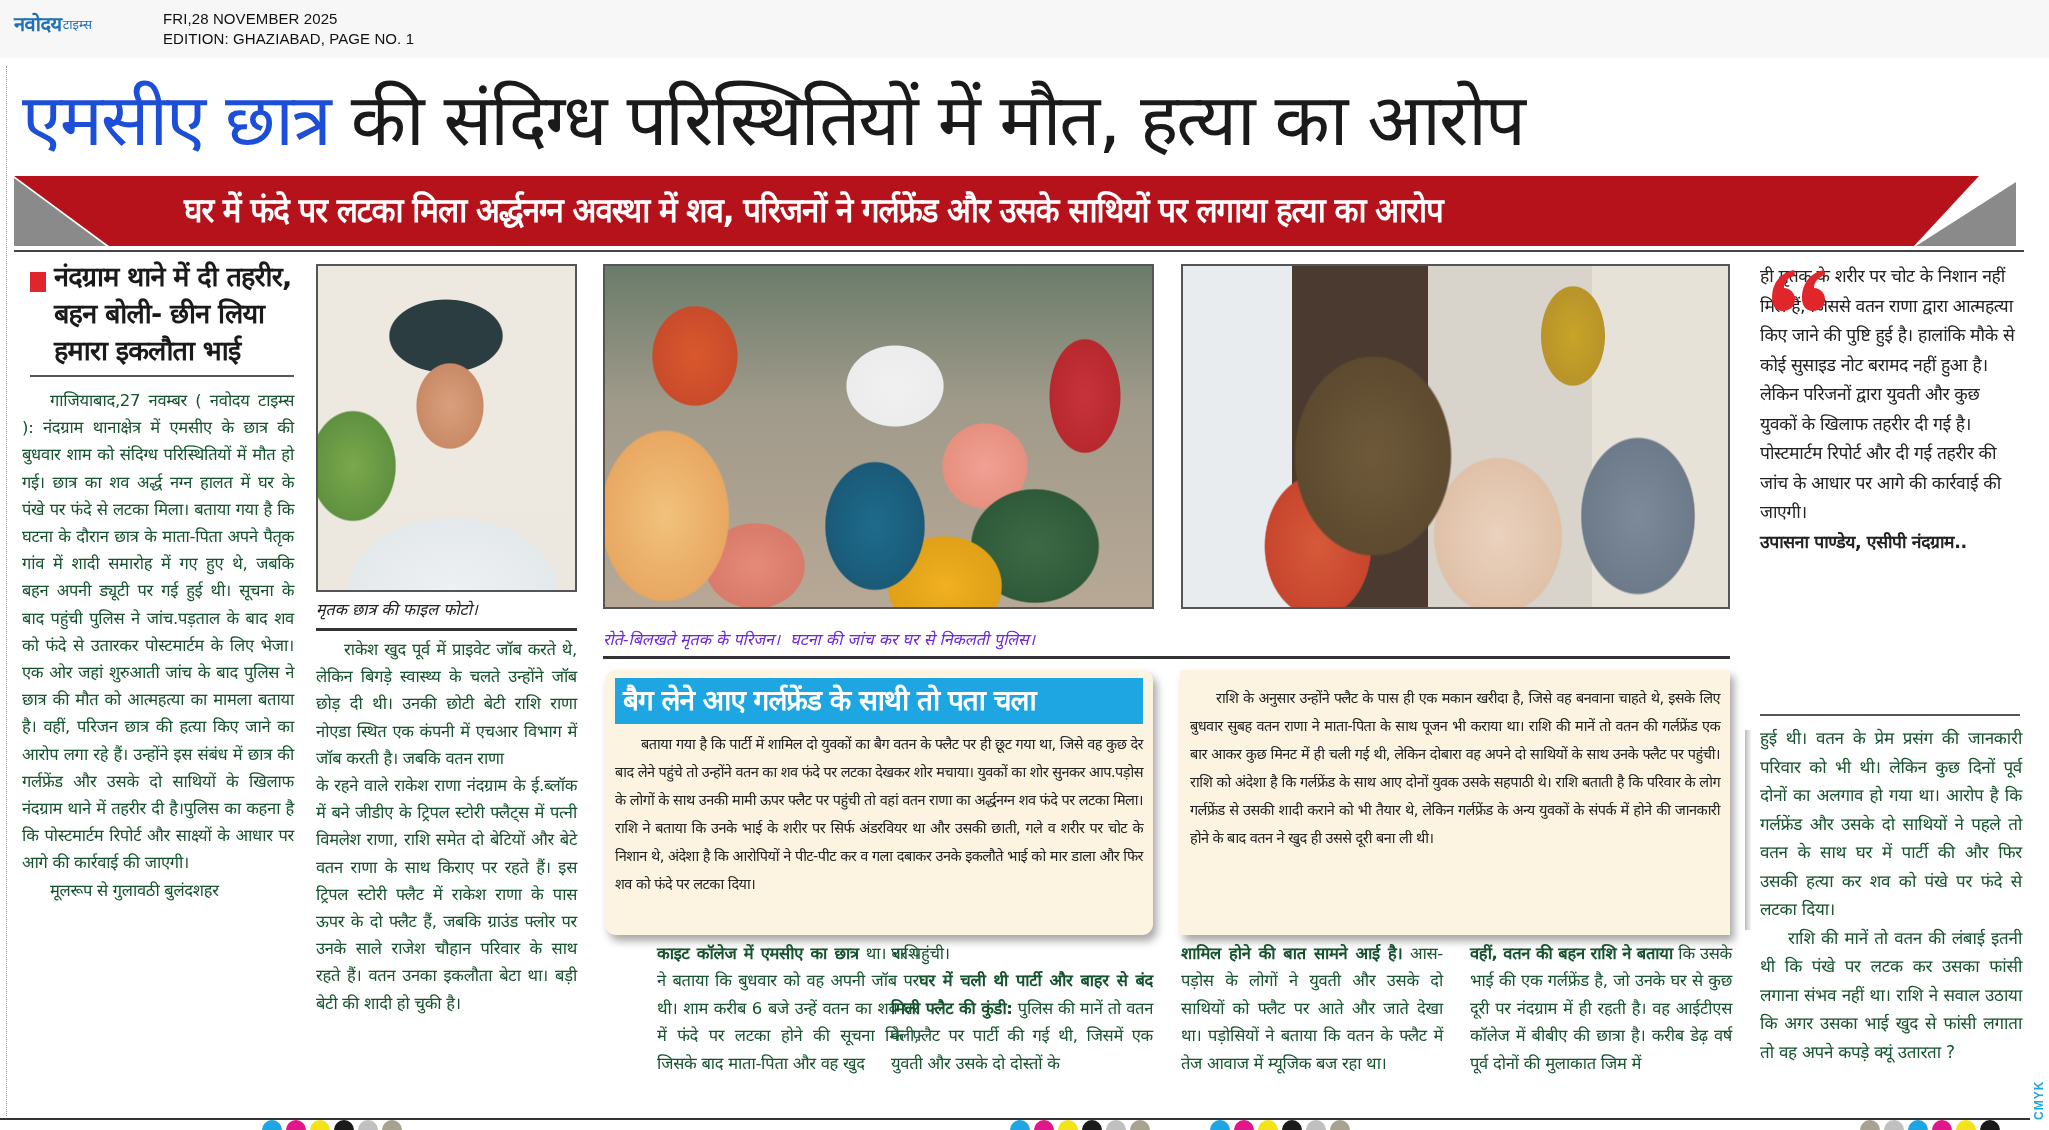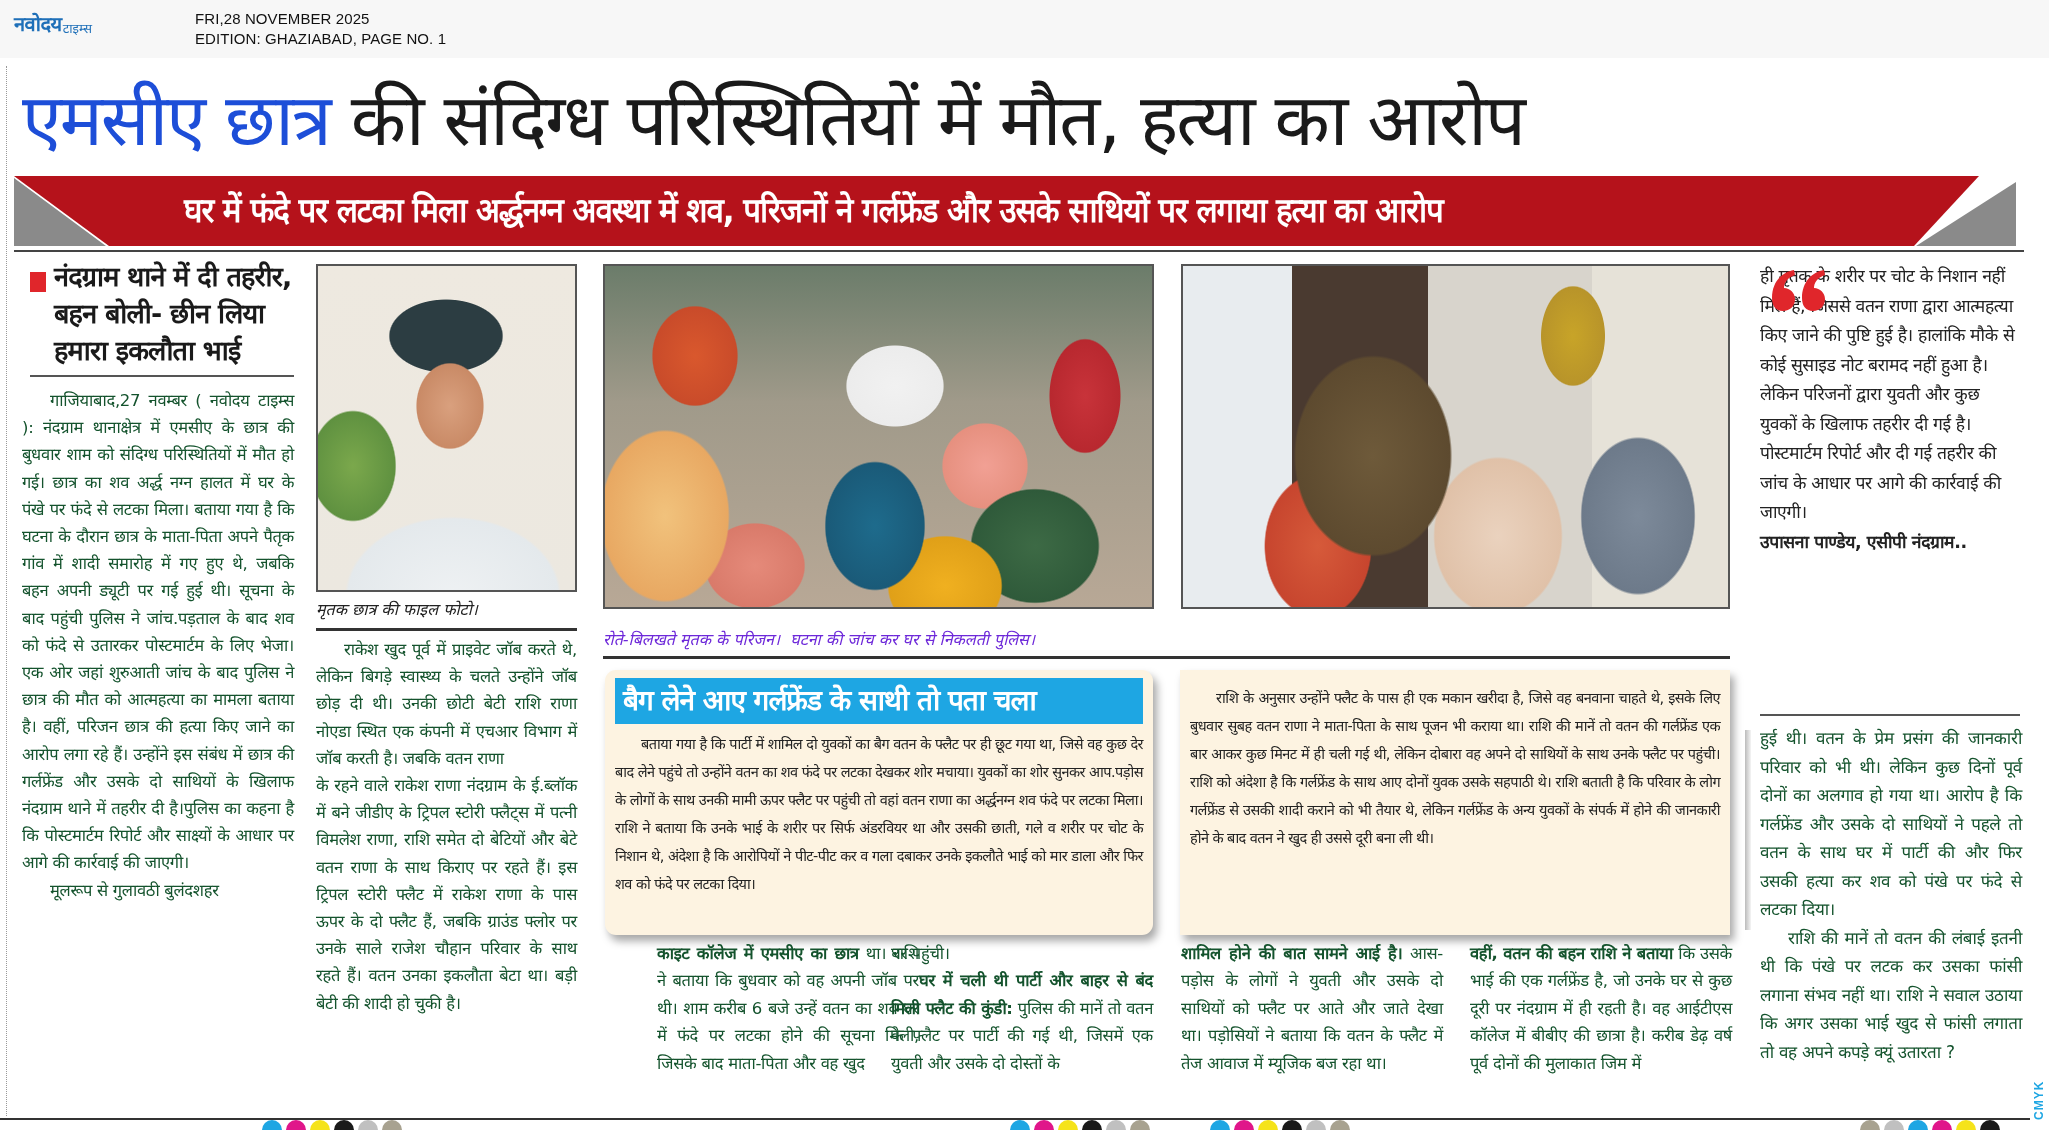--- a/index.html
+++ b/index.html
@@ -1,24 +1,24 @@
 <!DOCTYPE html>
 <html><head>
 <meta charset="utf-8">
 <style>
   * { box-sizing: border-box; margin: 0; padding: 0; }
   html, body { width: 2049px; height: 1130px; overflow: hidden; background: #ffffff; }
   body { font-family: "DejaVu Sans", "Liberation Sans", sans-serif; color: #1a1a1a; position: relative; }
 
   
   .topbar { position: absolute; left: 0; top: 0; width: 2049px; height: 58px; background: #f7f7f7; }
-  .logo { position: absolute; left: 14px; top: 10px; display: flex; align-items: flex-end; }
+  .logo { position: absolute; left: 14px; top: 10px; display: flex; align-items: center; }
   .logo-main { font-family: "DejaVu Sans", sans-serif; font-weight: 900; font-size: 20px; color: #1e6fb8; letter-spacing: -0.5px; }
   .logo-sub { font-family: "DejaVu Sans", sans-serif; font-size: 13px; color: #1e6fb8; margin-left: 1px; }
-  .meta { position: absolute; left: 163px; top: 9px; font-family: "Liberation Sans", sans-serif; font-size: 15px; line-height: 20px; color: #111; letter-spacing: 0.1px; margin-left: 32px; }
+  .meta { position: absolute; left: 163px; top: 9px; font-family: "Liberation Sans", sans-serif; font-size: 15px; line-height: 20px; color: #111; letter-spacing: 0.1px; }
   .left-dotted { position: absolute; left: 6px; top: 66px; width: 1px; height: 1050px; border-left: 1px dotted #999; }
 
   
   .headline { position: absolute; left: 22px; top: 70px; height: 100px; white-space: nowrap; font-family: "DejaVu Sans", sans-serif; font-size: 72px; line-height: 100px; letter-spacing: -2px; }
   .headline .blue { color: #1d4ed8; font-weight: 400; }
   .headline .black { color: #1a1a1a; font-weight: 400; }
 
   
   .banner-wrap { position: absolute; left: 14px; top: 176px; width: 2010px; height: 70px; }
   .banner-red { position: absolute; left: 0; top: 0; width: 2010px; height: 70px; background: #b5121b;

